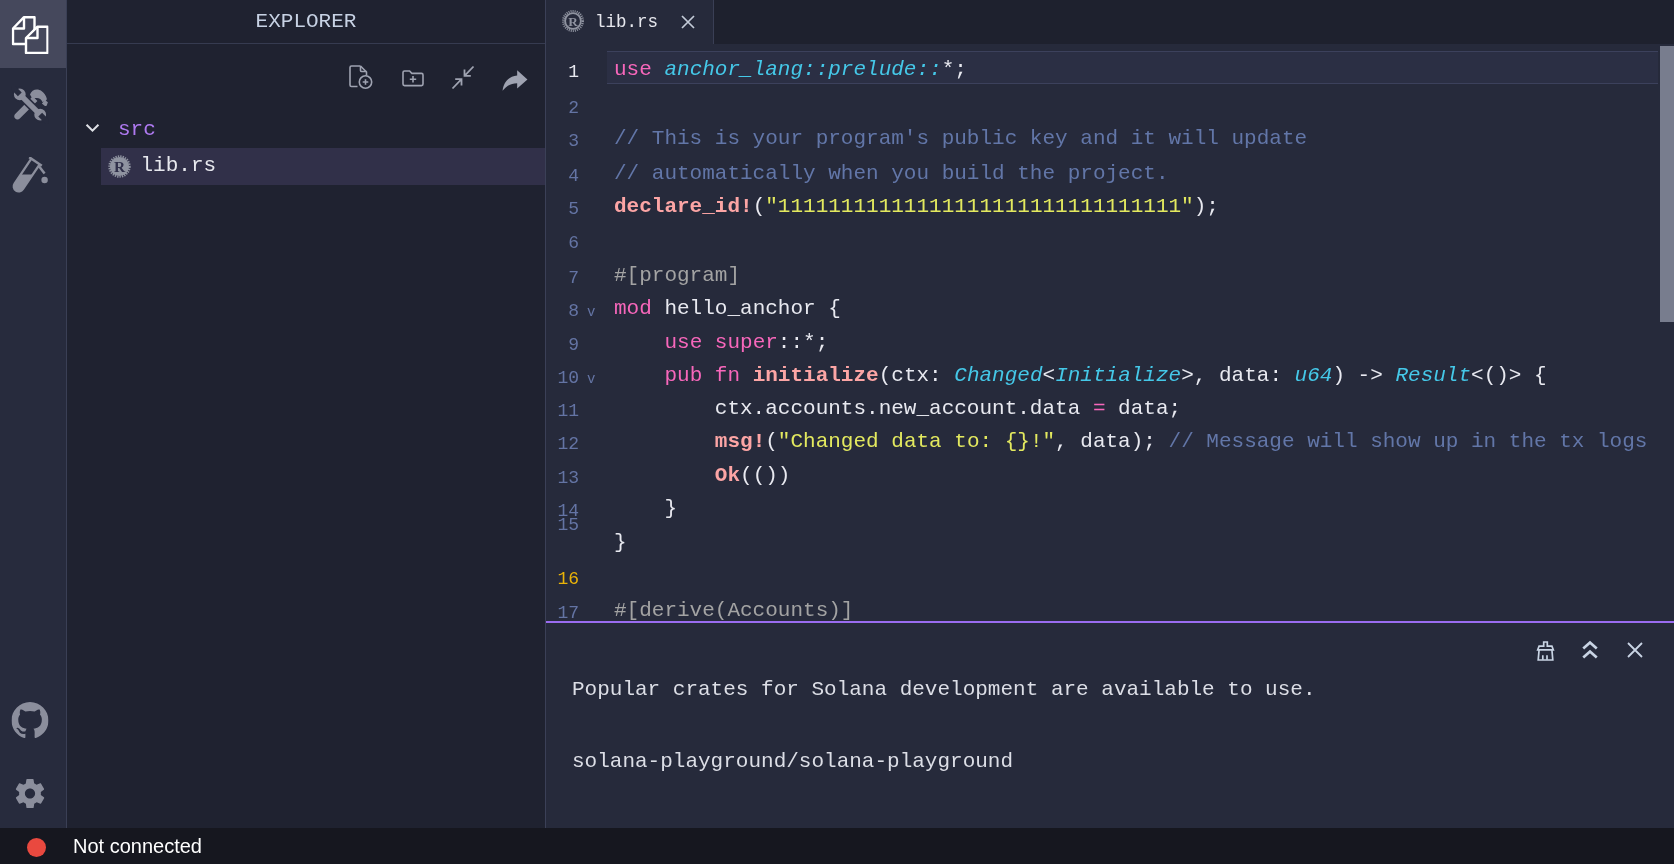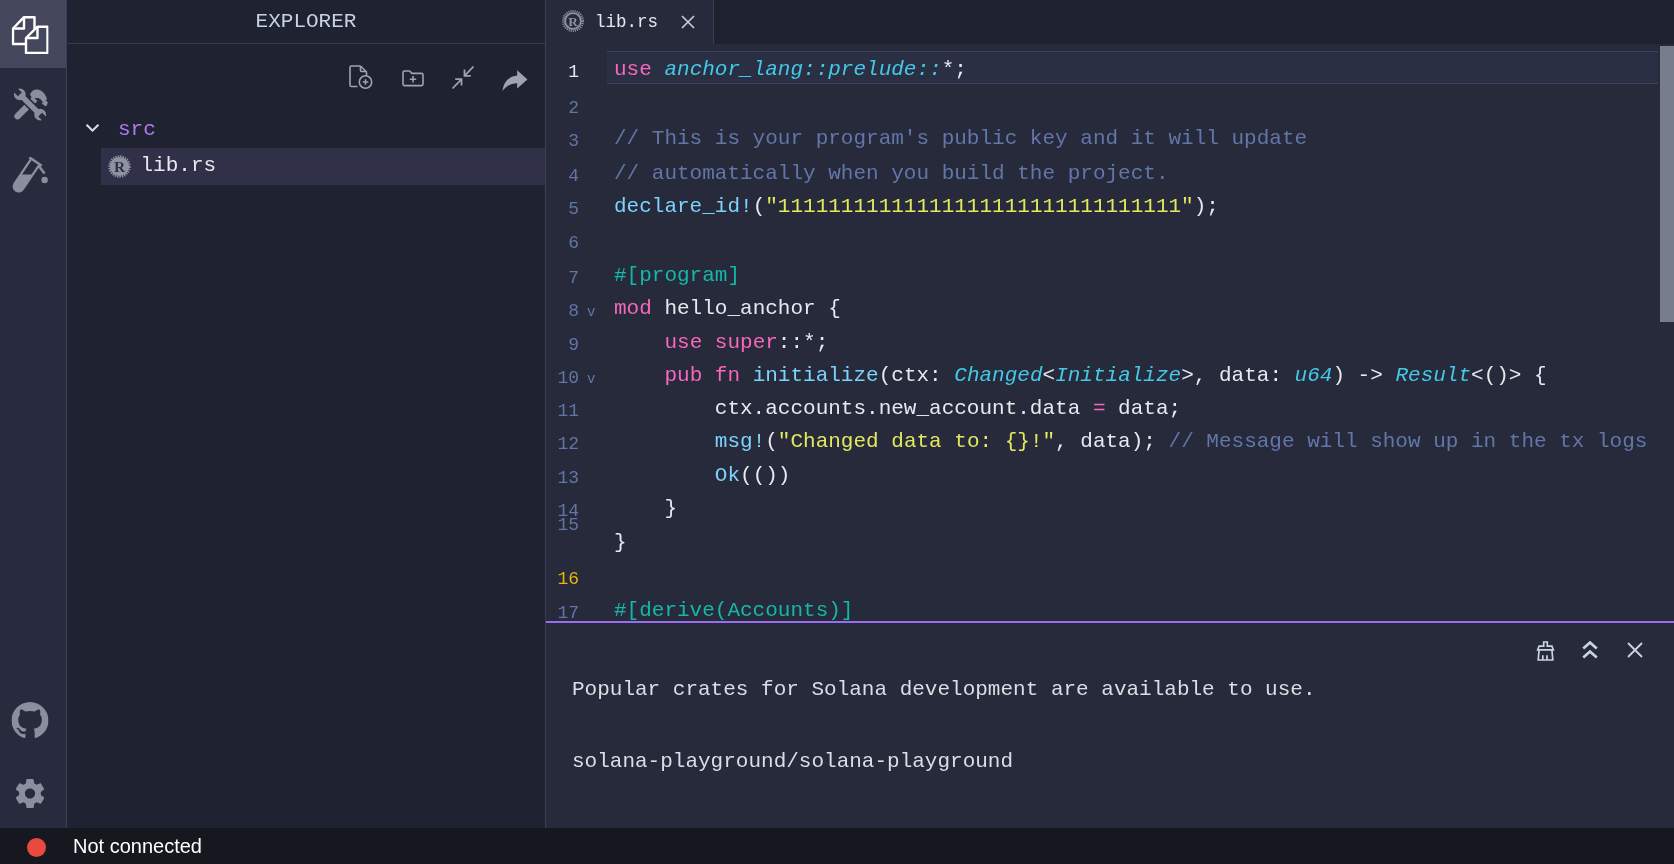--- a/index.html
+++ b/index.html
@@ -32,23 +32,23 @@
   #editor { left:546px; top:44px; width:1128px; height:577px; background:#262a3b; overflow:hidden; }
   .cline { position:absolute; left:0; width:1128px; height:34px; line-height:34px; font-size:21px;
            white-space:pre; color:#e8e9f0; }
   .lnum { position:absolute; width:33px; text-align:right; height:34px; line-height:34px;
           font-size:18px; color:#6474a4; left:0; }
   #curline { position:absolute; left:61px; top:7px; width:1051px; height:33px; background:#2b2f44;
              border-top:1px solid #3c415c; border-bottom:1px solid #3c415c; }
   .pink { color:#f767bb; }
   .cyan { color:#45c8e8;font-style:italic; }
   .icyan { color:#45c8e8; font-style:italic; }
-  .green { color:#7dd3fc; }
+  .green { color:#fca5a5;font-weight:bold; }
   .yellow { color:#e3e95f; }
-  .purple { color:#14b8a6;margin-top:7px; }
+  .purple { color:#a3a3a3;margin-top:7px; }
   .comment { color:#6276a8; }
   .fold { position:absolute; color:#6474a4; font-size:14px; }
 
   
   #scrollthumb { left:1660px; top:46px; width:14px; height:276px; background:#787d8e; }
 
   
   #terminal { left:546px; top:621px; width:1128px; height:207px; background:#262a3b; border-top:2px solid #9a6cf0; }
   .tline { position:absolute; left:26px; white-space:pre; font-size:21px; color:#dcdee6; }
 

